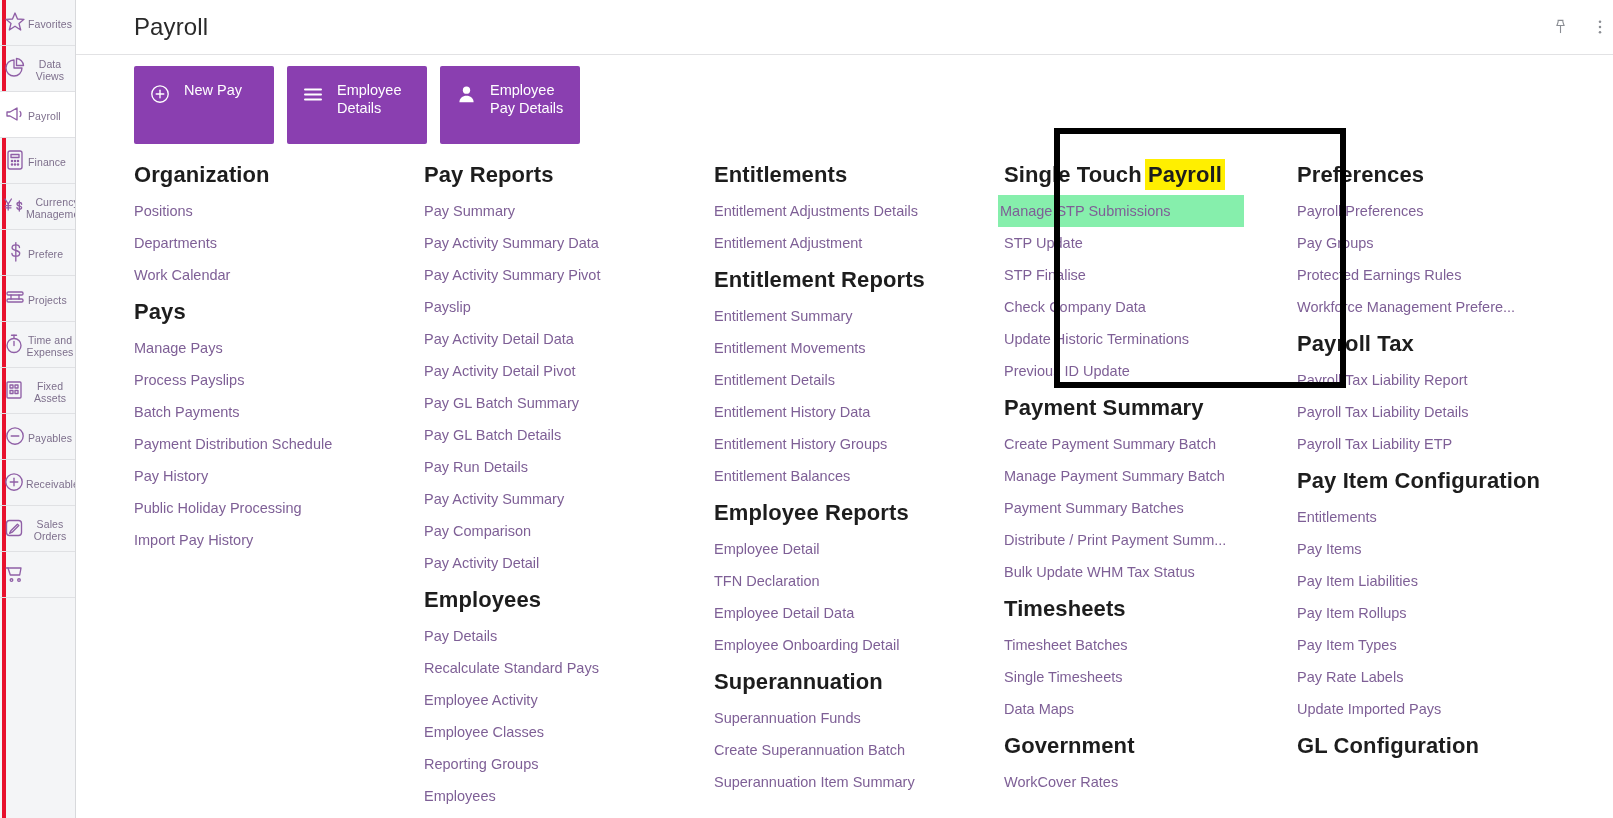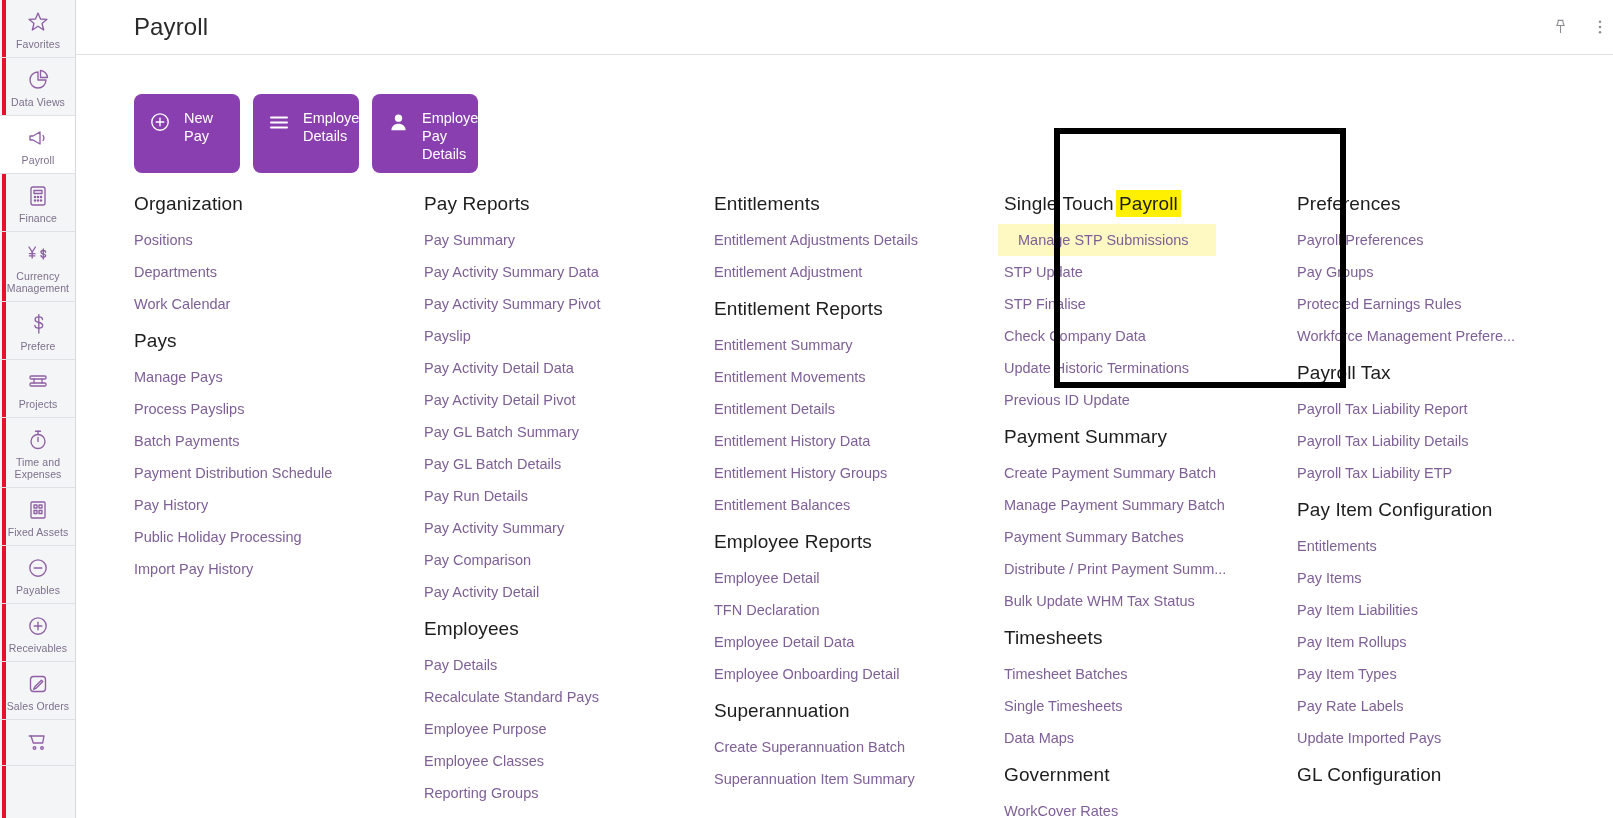--- a/index.html
+++ b/index.html
@@ -32,21 +32,21 @@
     position: absolute;
     left: 2px; top: 0;
     width: 4px; height: 818px;
     background: #e8112d;
   }
   .rail-item {
     position: relative;
     width: 76px;
     padding: 9px 2px 7px 2px;
     display: flex;
-    flex-direction: column;
+    flex-direction: row;
     align-items: center;
     justify-content: flex-start;
     border-bottom: 1px solid #e0e1e4;
     cursor: pointer;
   }
   .rail-item.active { background: #ffffff; border-bottom-color:#e0e1e4; }
   .rail-icon {
     width: 26px; height: 26px;
     display: flex; align-items: center; justify-content: center;
     color: #8f5fa6;
@@ -103,31 +103,30 @@
   
   #actions {
     display: flex;
     gap: 13px;
     padding: 11px 0 0 58px;
   }
   .action-btn {
     background: #8a3fb0;
     color: #ffffff;
     border: none;
-    border-radius: 8px;
-    width: 106px;
+    border-radius: 2px;
+    width: 140px;
     min-height: 78px;
     display: flex;
     align-items: flex-start;
     padding: 15px 10px 10px 14px;
     gap: 12px;
     cursor: pointer;
     font-family: "Liberation Sans", sans-serif;
     text-align: left;
-    margin-top: 28px;
   }
   .action-ico {
     flex: 0 0 24px;
     width: 24px; height: 24px;
     display: flex; align-items: center; justify-content: center;
     color: #ffffff;
     margin-top: 1px;
   }
   .action-lbl {
     font-size: 14.5px;
@@ -146,43 +145,43 @@
   }
   .col { position: relative; }
   .col-0 { width: 290px; }
   .col-1 { width: 290px; }
   .col-2 { width: 290px; }
   .col-3 { width: 293px; }
   .col-4 { width: 300px; }
 
   .group { margin-bottom: 10px; }
   .group-title {
-    font-size: 19px;
+    font-size: 22px;
     color: #1d1d1d;
-    font-weight: 400;
+    font-weight: 700;
     line-height: 22px;
     margin-bottom: 9px;
     letter-spacing: .1px;
     display: inline-block;
   }
   .link {
     display: block;
     font-size: 14.5px;
     line-height: 18px;
     color: #7e5f96;
     padding: 7px 6px 7px 0;
     text-decoration: none;
     white-space: nowrap;
     cursor: pointer;
   }
   .link.hovered {
-    background: #fef9c3;
-    padding-left: 20px;
+    background: #86efac;
+    padding-left: 2px;
     margin-left: -6px;
-    width: 218px;
+    width: 246px;
   }
 
   
   .hl-yellow {
     background: #ffef00;
     outline: 3px solid #ffef00;
     color: #1d1d1d;
   }
 
   
@@ -397,27 +396,27 @@
         </button>
       </div>
 
     <div id="columns">
         <div class="col col-0">
           <div class="group"><div class="group-title">Organization</div><a class="link">Positions</a><a class="link">Departments</a><a class="link">Work Calendar</a></div>
           <div class="group"><div class="group-title">Pays</div><a class="link">Manage Pays</a><a class="link">Process Payslips</a><a class="link">Batch Payments</a><a class="link">Payment Distribution Schedule</a><a class="link">Pay History</a><a class="link">Public Holiday Processing</a><a class="link">Import Pay History</a></div>
         </div>
         <div class="col col-1">
           <div class="group"><div class="group-title">Pay Reports</div><a class="link">Pay Summary</a><a class="link">Pay Activity Summary Data</a><a class="link">Pay Activity Summary Pivot</a><a class="link">Payslip</a><a class="link">Pay Activity Detail Data</a><a class="link">Pay Activity Detail Pivot</a><a class="link">Pay GL Batch Summary</a><a class="link">Pay GL Batch Details</a><a class="link">Pay Run Details</a><a class="link">Pay Activity Summary</a><a class="link">Pay Comparison</a><a class="link">Pay Activity Detail</a></div>
-          <div class="group"><div class="group-title">Employees</div><a class="link">Pay Details</a><a class="link">Recalculate Standard Pays</a><a class="link">Employee Purpose</a><a class="link">Employee Classes</a><a class="link">Reporting Groups</a><a class="link">Employees</a></div>
+          <div class="group"><div class="group-title">Employees</div><a class="link">Pay Details</a><a class="link">Recalculate Standard Pays</a><a class="link">Employee Activity</a><a class="link">Employee Classes</a><a class="link">Reporting Groups</a><a class="link">Employees</a></div>
         </div>
         <div class="col col-2">
           <div class="group"><div class="group-title">Entitlements</div><a class="link">Entitlement Adjustments Details</a><a class="link">Entitlement Adjustment</a></div>
           <div class="group"><div class="group-title">Entitlement Reports</div><a class="link">Entitlement Summary</a><a class="link">Entitlement Movements</a><a class="link">Entitlement Details</a><a class="link">Entitlement History Data</a><a class="link">Entitlement History Groups</a><a class="link">Entitlement Balances</a></div>
           <div class="group"><div class="group-title">Employee Reports</div><a class="link">Employee Detail</a><a class="link">TFN Declaration</a><a class="link">Employee Detail Data</a><a class="link">Employee Onboarding Detail</a></div>
-          <div class="group"><div class="group-title">Superannuation</div><a class="link">Create Superannuation Batch</a><a class="link">Superannuation Item Summary</a></div>
+          <div class="group"><div class="group-title">Superannuation</div><a class="link">Superannuation Funds</a><a class="link">Create Superannuation Batch</a><a class="link">Superannuation Item Summary</a></div>
         </div>
         <div class="col col-3">
           <div class="group"><div class="group-title"><span>Single Touch </span><span class="hl-yellow">Payroll</span></div><a class="link hovered">Manage STP Submissions</a><a class="link">STP Update</a><a class="link">STP Finalise</a><a class="link">Check Company Data</a><a class="link">Update Historic Terminations</a><a class="link">Previous ID Update</a></div>
           <div class="group"><div class="group-title">Payment Summary</div><a class="link">Create Payment Summary Batch</a><a class="link">Manage Payment Summary Batch</a><a class="link">Payment Summary Batches</a><a class="link">Distribute / Print Payment Summ...</a><a class="link">Bulk Update WHM Tax Status</a></div>
           <div class="group"><div class="group-title">Timesheets</div><a class="link">Timesheet Batches</a><a class="link">Single Timesheets</a><a class="link">Data Maps</a></div>
           <div class="group"><div class="group-title">Government</div><a class="link">WorkCover Rates</a></div>
         </div>
         <div class="col col-4">
           <div class="group"><div class="group-title">Preferences</div><a class="link">Payroll Preferences</a><a class="link">Pay Groups</a><a class="link">Protected Earnings Rules</a><a class="link">Workforce Management Prefere...</a></div>
           <div class="group"><div class="group-title">Payroll Tax</div><a class="link">Payroll Tax Liability Report</a><a class="link">Payroll Tax Liability Details</a><a class="link">Payroll Tax Liability ETP</a></div>

